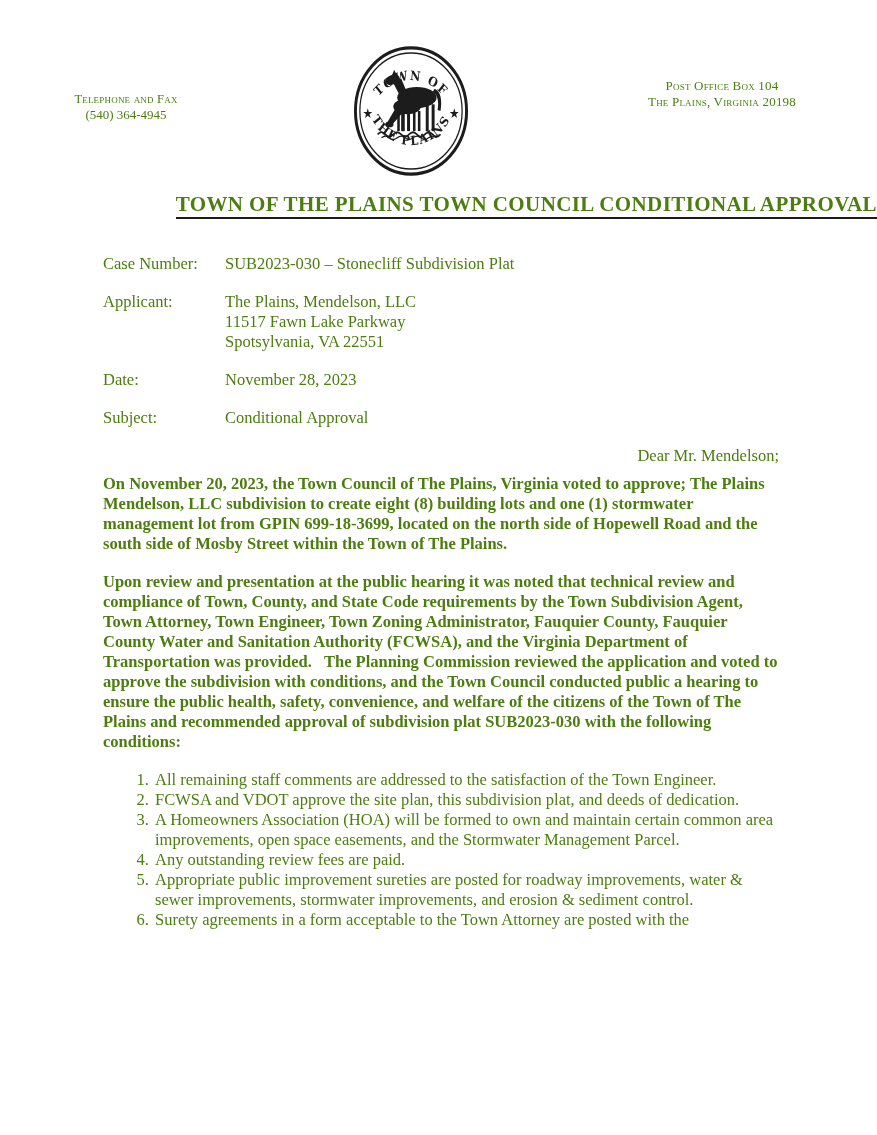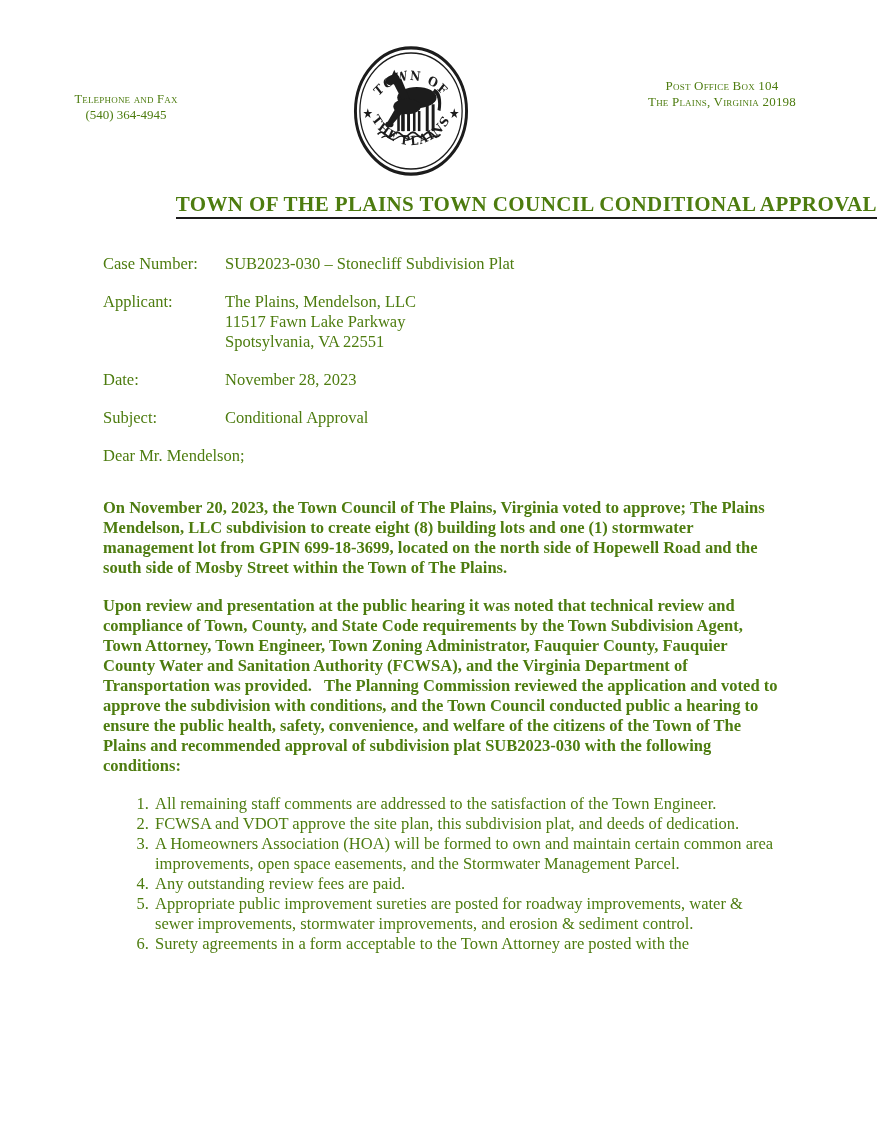--- a/index.html
+++ b/index.html
@@ -33,21 +33,21 @@
   }
   .doc-title span{border-bottom:2px solid #1c1c1c;padding-bottom:1px;}
   
   .body{
     position:absolute;left:103px;top:254px;width:676px;
     font-size:16.5px;line-height:20px;
   }
   .meta-row{display:flex;margin:0 0 18px 0;}
   .meta-label{width:122px;flex:0 0 122px;}
   .meta-value div{white-space:pre-wrap;}
-  .salutation{margin:0 0 32px 0;}
+  .salutation{margin:0 0 8px 0;text-align:right;}
   .body p{margin:0 0 18px 0;white-space:pre-wrap;font-weight:bold;}
   ol.conditions{margin:0;padding:0 0 0 50px;}
   ol.conditions li{margin:0;padding-left:2px;line-height:20px;}
 </style>
 </head>
 <body>
 
 <div class="page">
 
   <div class="contact-block">

